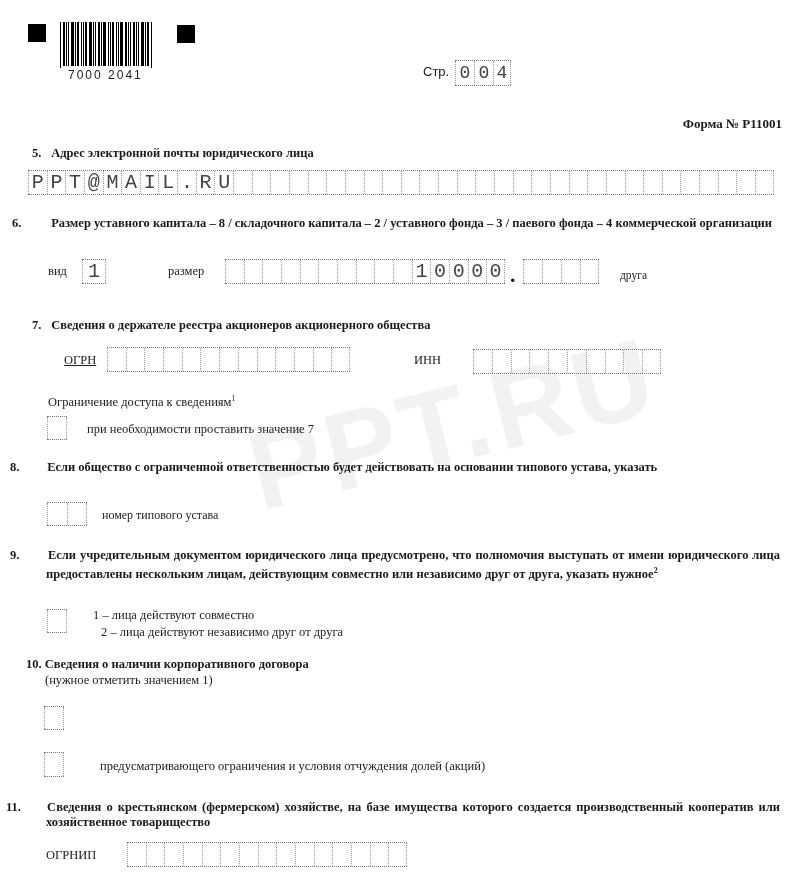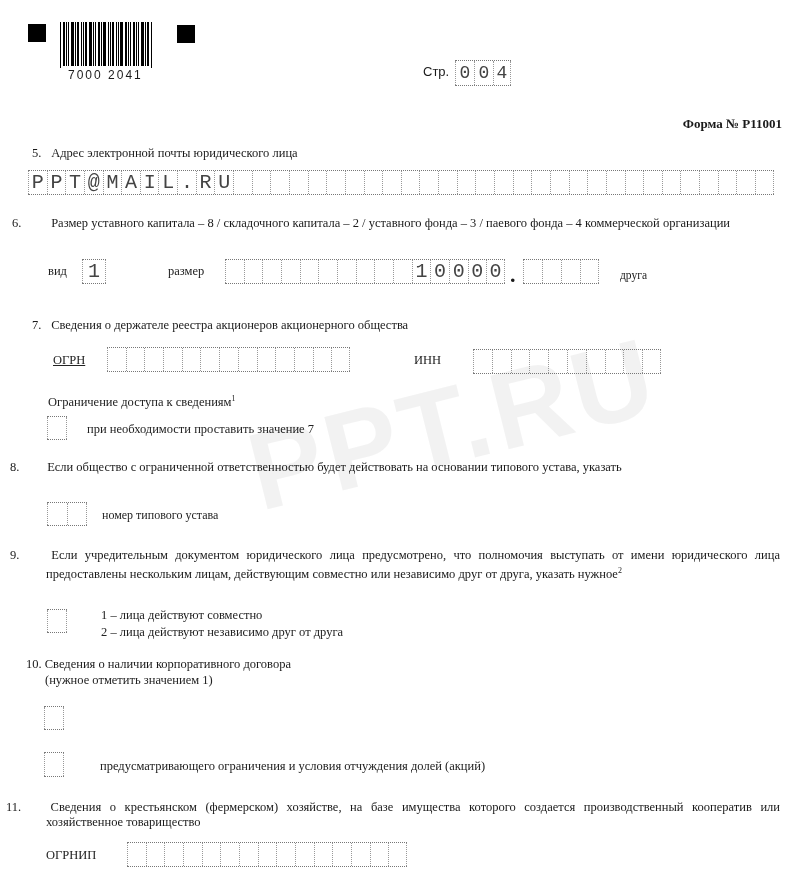--- a/index.html
+++ b/index.html
@@ -12,21 +12,21 @@
     .barcode span { display: block; background: #000; margin-right: 2px; }
     .barcode-num { position: absolute; left: 68px; top: 68px; font-family: "Liberation Sans", sans-serif; font-size: 12px; letter-spacing: 2px; }
     .page-label { position: absolute; left: 423px; top: 64px; font-family: "Liberation Sans", sans-serif; font-size: 13px; }
     .form-id { position: absolute; right: 18px; top: 116px; font-weight: bold; font-size: 13px; }
 
     .cells { position: absolute; display: flex; border-top: 1px dotted #777; border-bottom: 1px dotted #777; box-sizing: border-box; }
     .cell { box-sizing: border-box; border-left: 1px dotted #999; height: 100%; display: flex; align-items: center; justify-content: center;
             font-family: "Liberation Mono", monospace; color: #444; }
     .cell:last-child { border-right: 1px dotted #999; }
 
-    .h { position: absolute; font-weight: normal; font-size: 12.5px; line-height: 15px; text-align: justify; }
+    .h { position: absolute; font-weight: bold; font-size: 12.5px; line-height: 15px; text-align: justify; }
     .h .num { display: inline-block; width: 16px; }
     .t { position: absolute; font-size: 12.5px; line-height: 15px; color: #222; }
     sup { font-size: 8px; }
     .watermark { position: absolute; left: 245px; top: 360px; font-family: "Liberation Sans", sans-serif; font-weight: bold; font-size: 110px;
                  color: rgba(0,0,0,0.05); transform: rotate(-14deg); letter-spacing: 4px; pointer-events: none; }
     .dot-sep { position: absolute; font-size: 22px; font-weight: bold; }
   </style>
 </head>
 <body>
 
@@ -154,21 +154,21 @@
     <div class="cell" style="width: 19px; font-size: 20px;"></div>
     <div class="cell" style="width: 19px; font-size: 20px;"></div>
     <div class="cell" style="width: 19px; font-size: 20px;"></div>
     <div class="cell" style="width: 19px; font-size: 20px;"></div>
   </div>
 <div class="t" style="left:620px;top:268px;font-size:11.5px;">друга</div>
 
 <div class="h" style="left:32px;top:318px;width:740px;">
   <span class="num">7.</span> <span>Сведения о держателе реестра акционеров акционерного общества</span>
 </div>
-<div class="t" style="left:53px;top:353px;text-decoration:underline;">ОГРН</div>
+<div class="t" style="left:64px;top:353px;text-decoration:underline;">ОГРН</div>
 <div class="cells" id="ogrn-cells" style="left:107px;top:347px;width:243px;height:25px;">
     <div class="cell" style="width: 18.6923px;"></div>
     <div class="cell" style="width: 18.6923px;"></div>
     <div class="cell" style="width: 18.6923px;"></div>
     <div class="cell" style="width: 18.6923px;"></div>
     <div class="cell" style="width: 18.6923px;"></div>
     <div class="cell" style="width: 18.6923px;"></div>
     <div class="cell" style="width: 18.6923px;"></div>
     <div class="cell" style="width: 18.6923px;"></div>
     <div class="cell" style="width: 18.6923px;"></div>
@@ -206,21 +206,21 @@
     <div class="cell" style="width:20px;"></div>
 </div>
 <div class="t" style="left:102px;top:508px;font-size:12px;">номер типового устава</div>
 
 <div class="h" style="left:28px;top:548px;width:734px;padding-left:18px;text-indent:-18px;">
   <span class="num">9.</span> <span>Если учредительным документом юридического лица предусмотрено, что полномочия выступать от имени юридического лица предоставлены нескольким лицам, действующим совместно или независимо друг от друга, указать нужное</span><sup>2</sup>
 </div>
 <div class="cells" style="left:47px;top:609px;width:20px;height:24px;">
   <div class="cell" style="width:20px;"></div>
 </div>
-<div class="t" style="left:101px;top:608px;">1 – лица действуют совместно</div>
+<div class="t" style="left:93px;top:608px;">1 – лица действуют совместно</div>
 <div class="t" style="left:101px;top:625px;">2 – лица действуют независимо друг от друга</div>
 
 <div class="h" style="left:26px;top:657px;width:740px;">
   <span>10.</span> <span>Сведения о наличии корпоративного договора</span>
 </div>
 <div class="t" style="left:45px;top:673px;">(нужное отметить значением 1)</div>
 <div class="cells" style="left:44px;top:706px;width:20px;height:24px;">
   <div class="cell" style="width:20px;"></div>
 </div>
 <div class="t" style="left:100px;top:706px;width:616px;">

